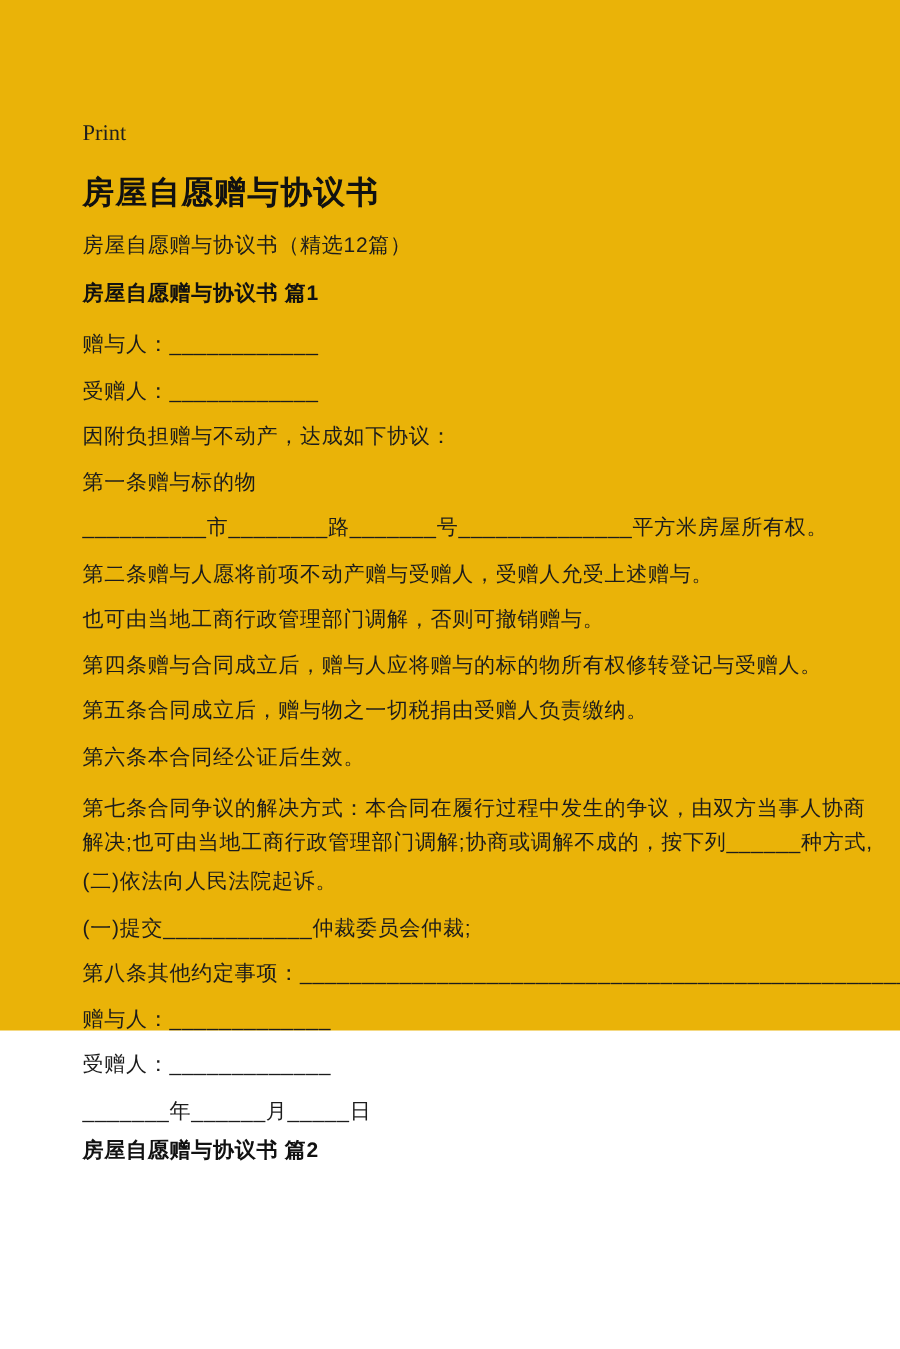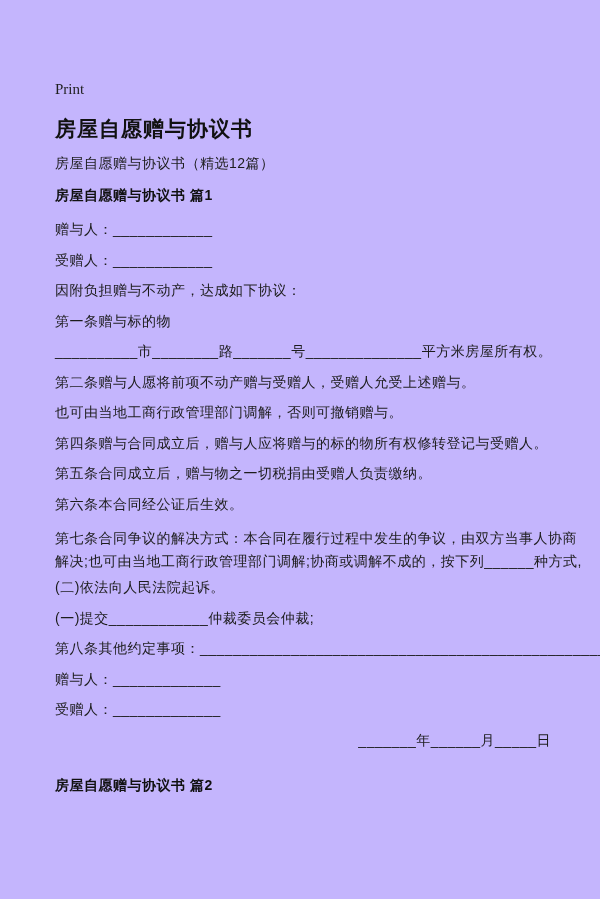--- a/index.html
+++ b/index.html
@@ -10,23 +10,23 @@
   body {
     width: 600px;
     height: 899px;
     overflow: hidden;
     font-family: "Liberation Sans", sans-serif;
     color: #1c1c1c;
   }
   .page {
     box-sizing: border-box;
     width: 600px;
-    height: 899px;
-    padding: 80px 49px 0 55px;
-    background: #c4b5fd;
+    height: 687px;
+    padding: 80px 75px 0 55px;
+    background: #eab308;
   }
   .print-link {
     font-family: "Liberation Serif", serif;
     font-size: 15px;
     line-height: 15px;
     color: #1f1f1f;
     margin: 0 0 19px 0;
     cursor: pointer;
     display: inline-block;
   }
@@ -58,21 +58,21 @@
   .para-wrap {
     margin: 0 0 8px 0;
   }
   .para-wrap .wrap-line {
     font-size: 14px;
     line-height: 22.5px;
     letter-spacing: 0.5px;
     white-space: nowrap;
     color: #1c1c1c;
   }
-  .last-sign { margin-bottom: 30px; text-align: right; }
+  .last-sign { margin-bottom: 11px; }
 </style>
 </head>
 <body>
 
 <div class="page">
 
   <div class="print-row">
     <span class="print-link">Print</span>
   </div>
 

